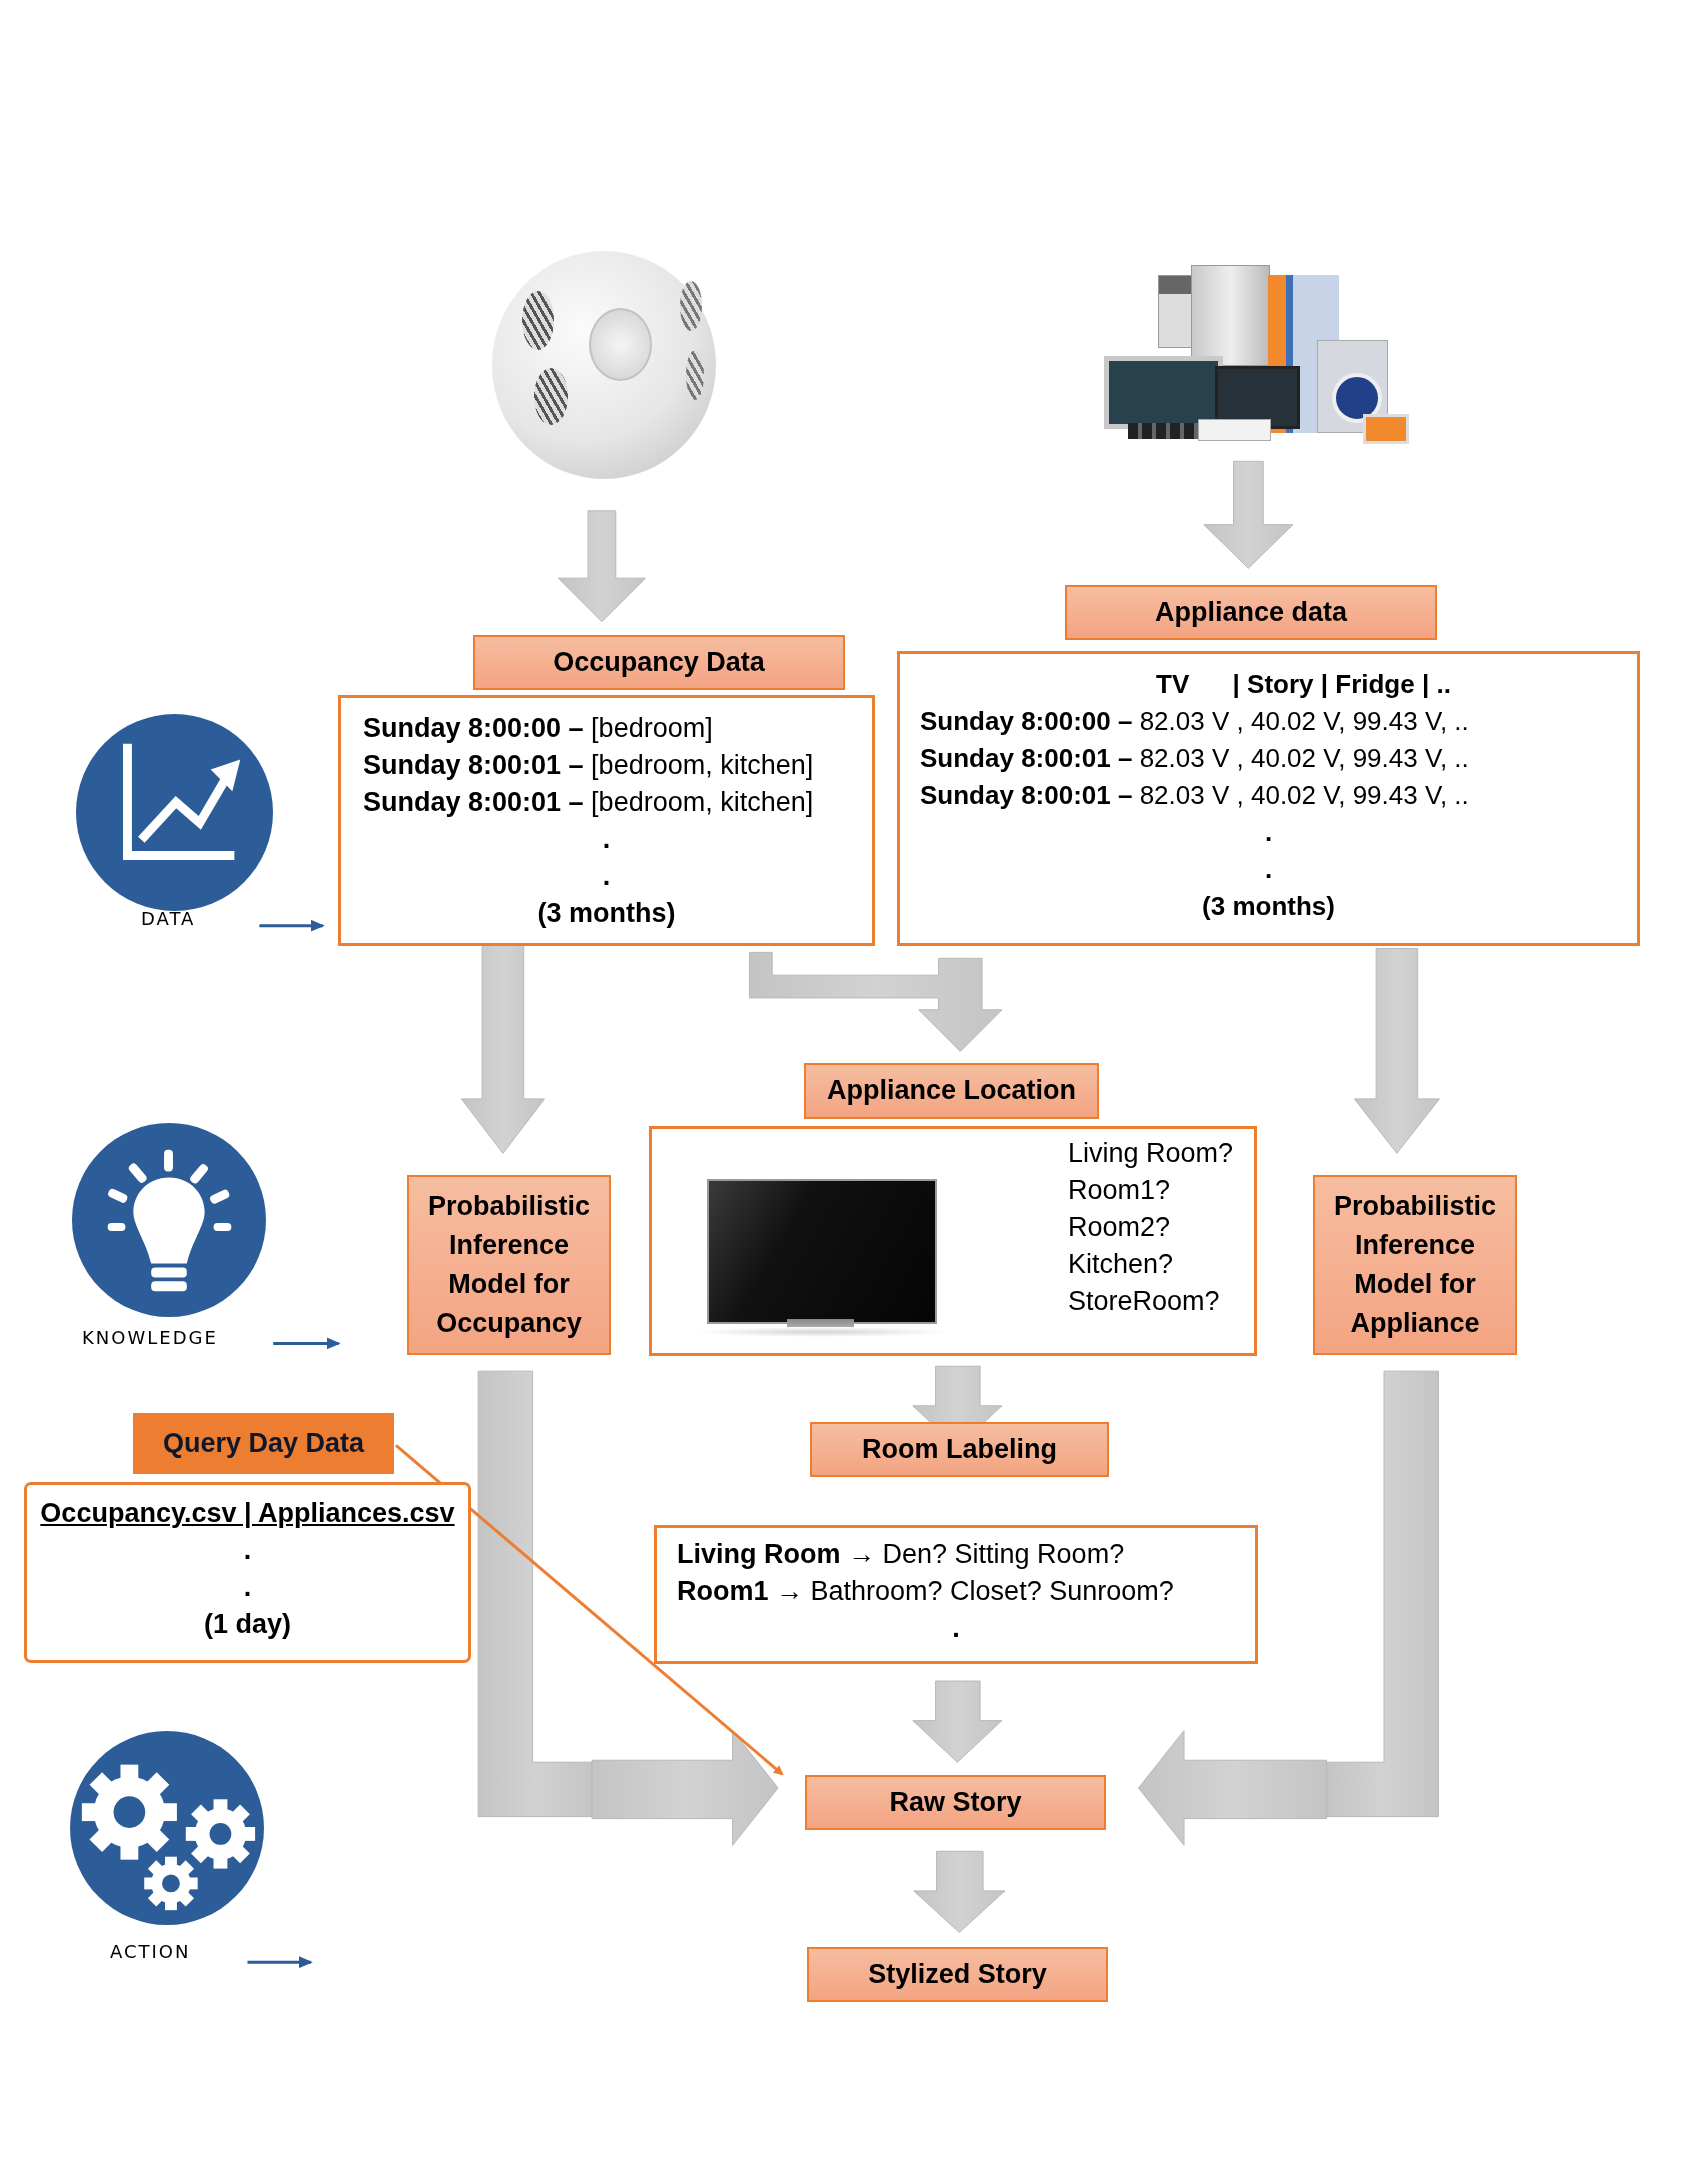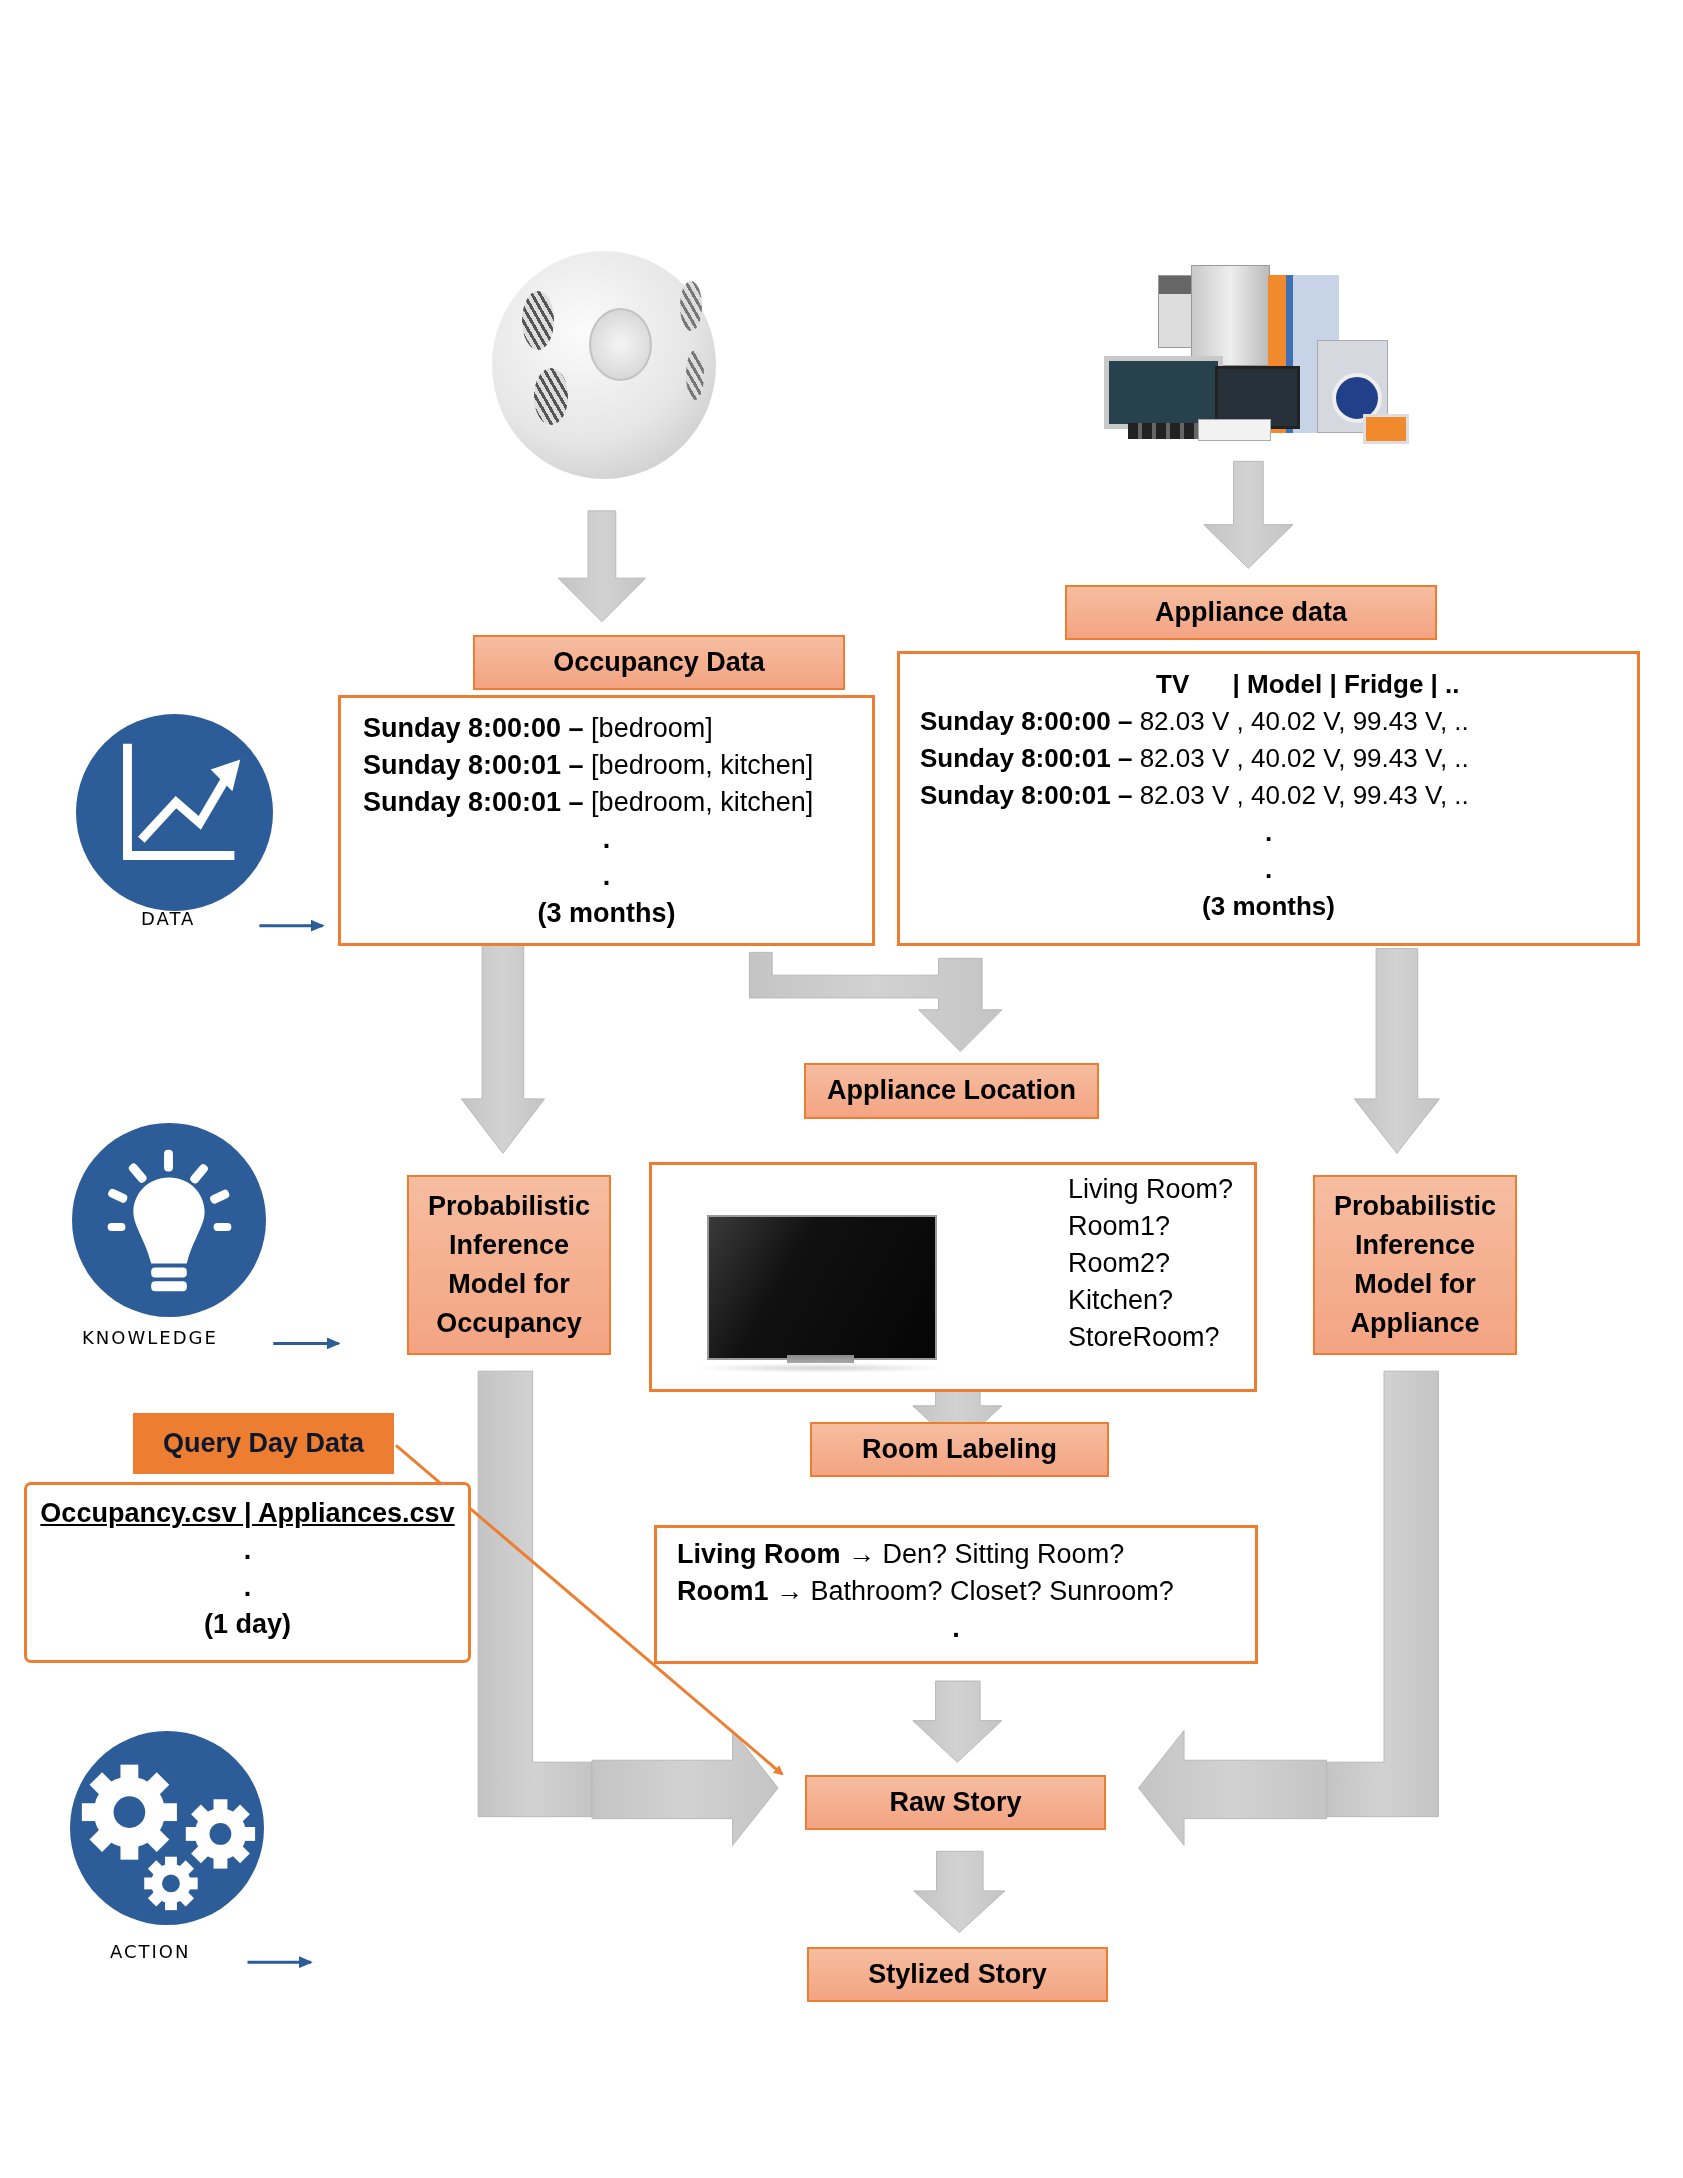--- a/index.html
+++ b/index.html
@@ -165,33 +165,33 @@
   <div><span class="b">Sunday 8:00:01 –</span><span> [bedroom, kitchen]</span></div>
   <div class="center b" style="margin-left:-22px;">.</div>
   <div class="center b" style="margin-left:-22px;">.</div>
   <div class="center b" style="margin-left:-22px;">(3 months)</div>
 </div>
 
 <div class="label-box" style="left:1065px;top:585px;width:372px;height:55px;">
   <span>Appliance data</span>
 </div>
 <div class="content-box" style="left:897px;top:651px;width:743px;height:295px;padding:12px 0 0 20px;font-size:26px;">
-  <div class="b" style="padding-left:236px;white-space:pre;">TV      | Model | Fridge | ..</div>
+  <div class="b" style="padding-left:236px;white-space:pre;">TV      | Story | Fridge | ..</div>
   <div><span class="b">Sunday 8:00:00 –</span><span> 82.03 V , 40.02 V, 99.43 V, ..</span></div>
   <div><span class="b">Sunday 8:00:01 –</span><span> 82.03 V , 40.02 V, 99.43 V, ..</span></div>
   <div><span class="b">Sunday 8:00:01 –</span><span> 82.03 V , 40.02 V, 99.43 V, ..</span></div>
   <div class="center b" style="margin-left:-20px;">.</div>
   <div class="center b" style="margin-left:-20px;">.</div>
   <div class="center b" style="margin-left:-20px;">(3 months)</div>
 </div>
 
 <div class="label-box" style="left:804px;top:1063px;width:295px;height:56px;">
   <span>Appliance Location</span>
 </div>
-<div class="content-box" style="left:649px;top:1126px;width:608px;height:230px;margin-top:36px;">
+<div class="content-box" style="left:649px;top:1126px;width:608px;height:230px;">
   <div class="abs" style="left:55px;top:50px;width:226px;height:141px;background:linear-gradient(120deg,#3a3a3a 0%,#111 35%,#050505 100%);border:2px solid #9a9a9a;"></div>
   <div class="abs" style="left:135px;top:190px;width:67px;height:12px;background:linear-gradient(#888,#bbb);"></div>
   <div class="abs" style="left:40px;top:198px;width:257px;height:10px;border-radius:50%;background:radial-gradient(ellipse,#d4d4d4,#fff 70%);"></div>
   <div class="abs" style="left:416px;top:6px;font-size:27px;line-height:37px;">
     <div>Living Room?</div>
     <div>Room1?</div>
     <div>Room2?</div>
     <div>Kitchen?</div>
     <div>StoreRoom?</div>
   </div>

